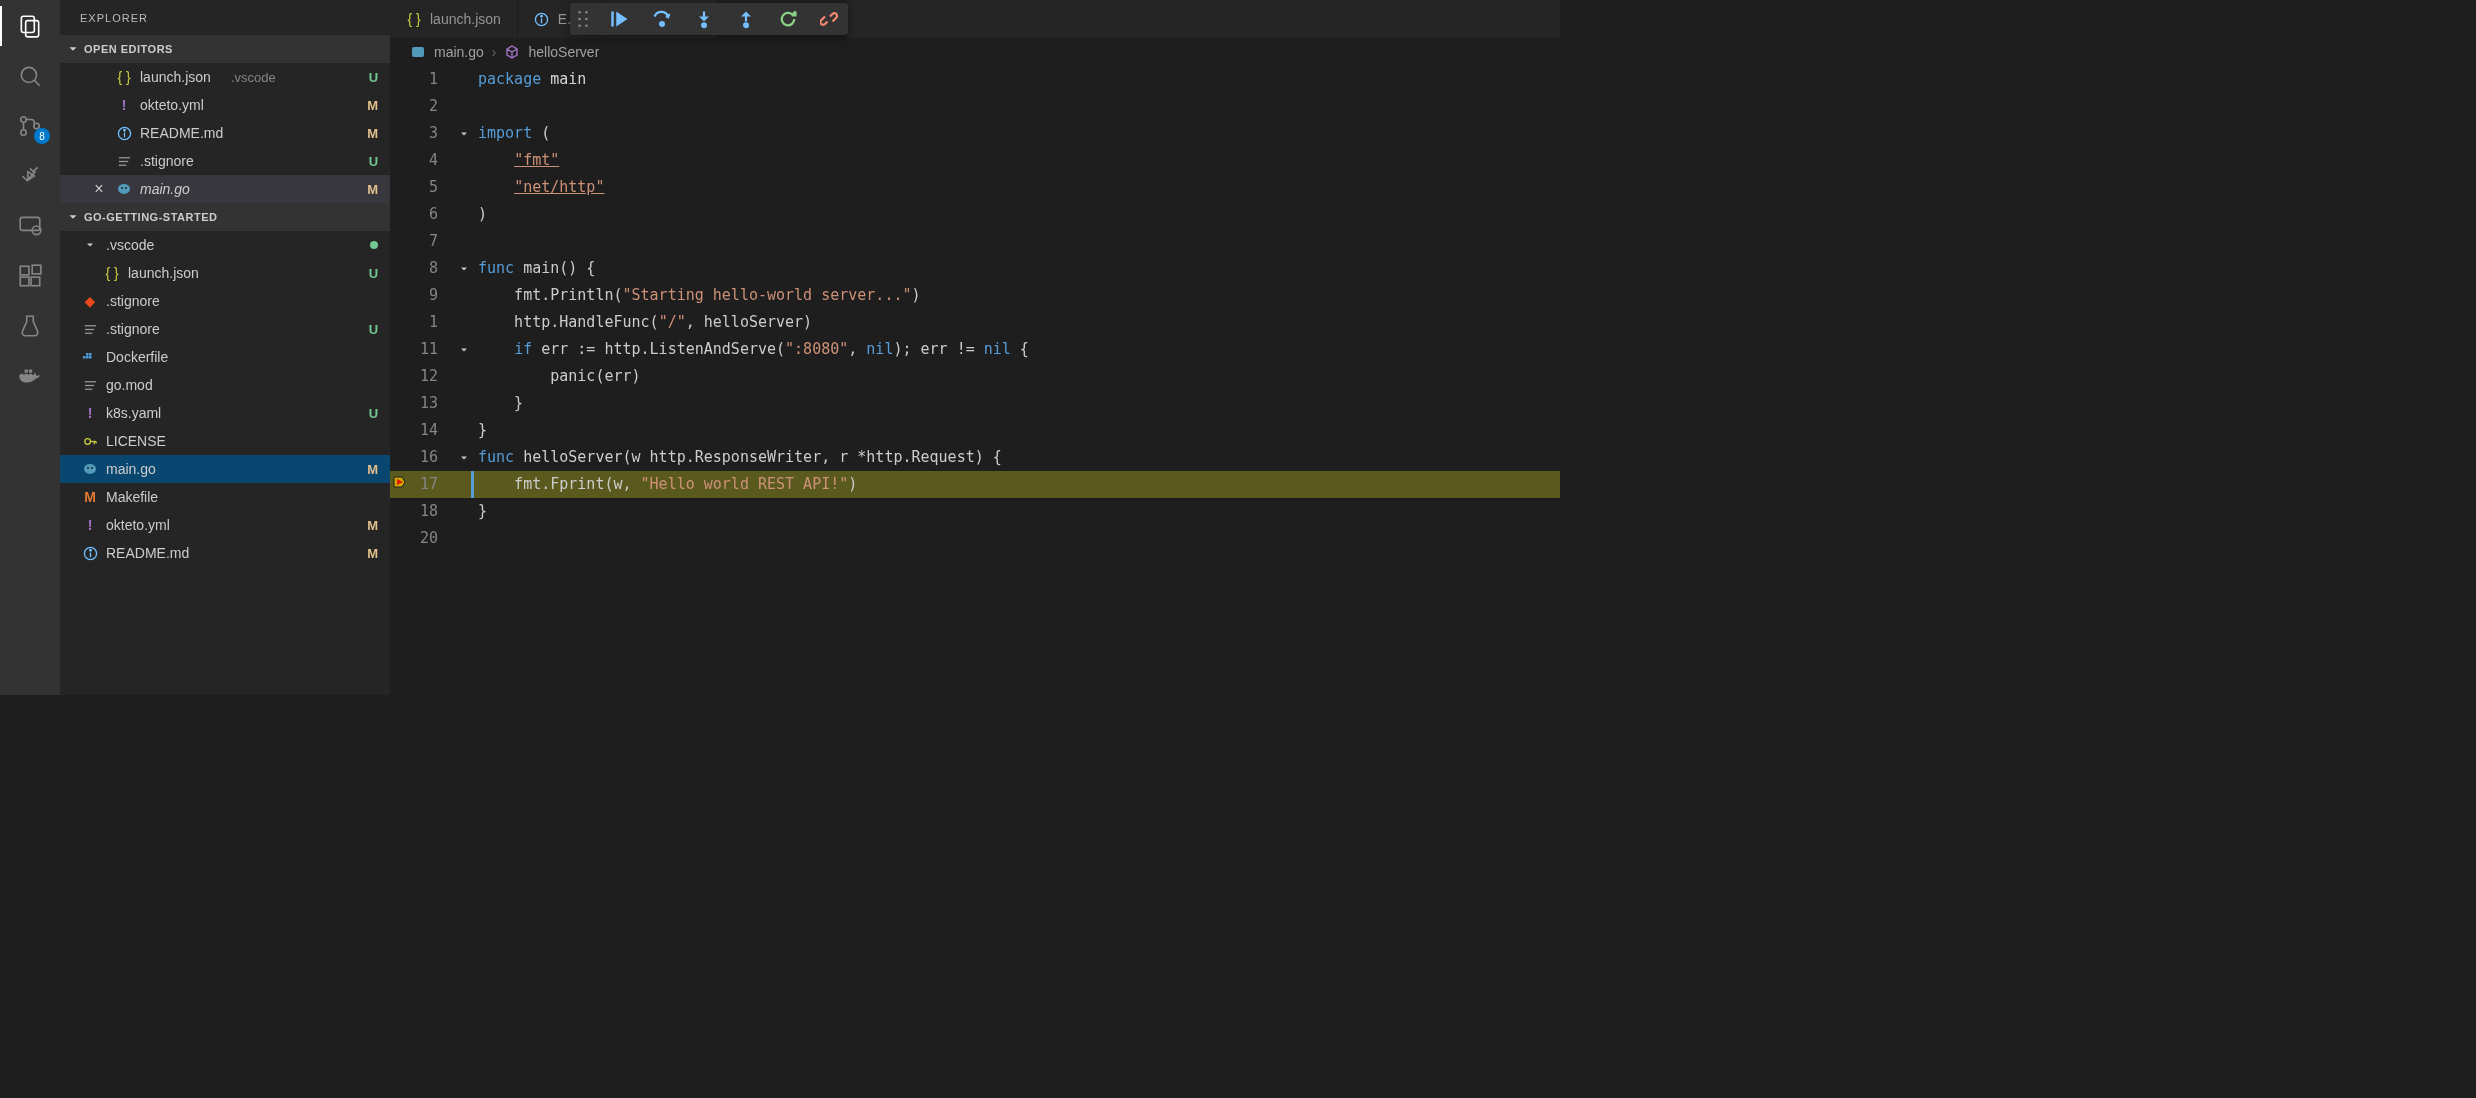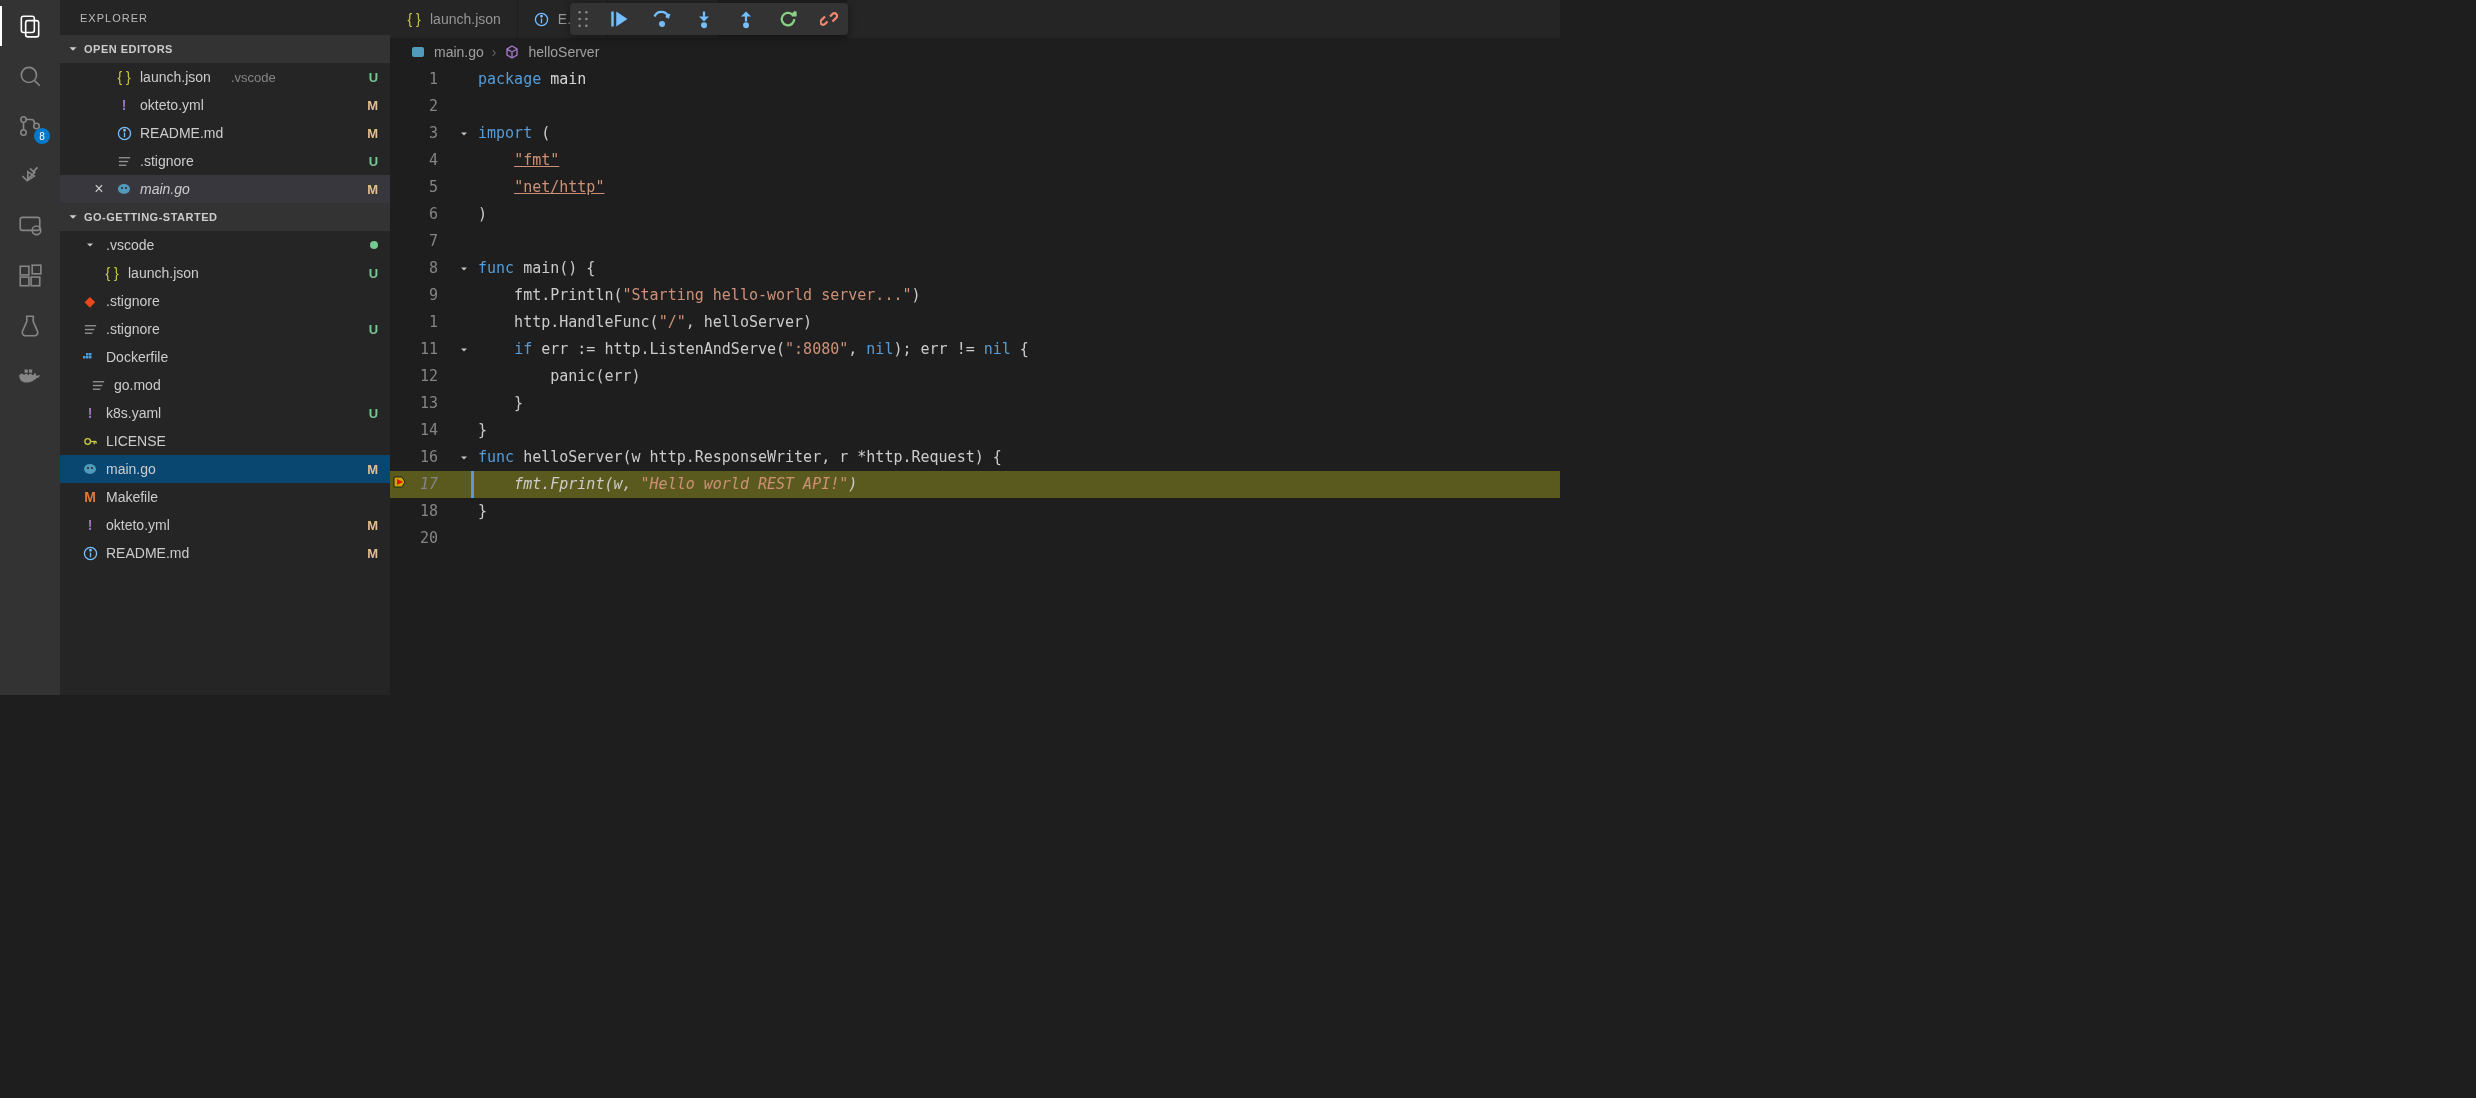--- a/index.html
+++ b/index.html
@@ -51,21 +51,21 @@
 .breadcrumb { height:28px; display:flex; align-items:center; padding:0 20px; gap:8px; font-size:14px; color:#a0a0a0; }
 .breadcrumb .sep { color:#666; }
 
 
 .code { flex:1; font-family:"SF Mono",Menlo,Consolas,monospace; font-size:15px; line-height:27px; }
 .line { display:flex; height:27px; }
 .gutter { width:64px; text-align:right; color:#858585; padding-right:16px; position:relative; user-select:none; }
 .gutter .bp { position:absolute; left:2px; top:4px; }
 .fold { width:20px; color:#c5c5c5; display:flex; align-items:center; justify-content:center; user-select:none; }
 .code-text { flex:1; white-space:pre; padding-left:4px; }
-.line.current { background:#5a5a1f;font-style:italic; }
+.line.current { background:#5a5a1f; }
 .line .bar { width:3px; background:#569cd6; margin-left:-3px; height:100%; }
 .tok-kw { color:#569cd6; }
 .tok-str { color:#ce9178; }
 .tok-str-u { color:#ce9178; text-decoration:underline; }
 .tok-id { color:#d4d4d4; }
 
 
 .c-json { color:#cbcb41; }
 .c-yaml { color:#a074c4; }
 .c-info { color:#75beff; }
@@ -257,21 +257,21 @@
               <rect x="1" y="5" width="2.5" height="2.5"></rect>
               <rect x="4" y="5" width="2.5" height="2.5"></rect>
               <rect x="7" y="5" width="2.5" height="2.5"></rect>
               <rect x="4" y="2" width="2.5" height="2.5"></rect>
               <rect x="7" y="2" width="2.5" height="2.5"></rect>
             </svg>
           </span>
           <span class="label">Dockerfile</span>
           <span style="flex:1"></span>
         </div>
-        <div class="file-row indent0" style="padding-left: 30px;">
+        <div class="file-row indent0" style="padding-left: 22px;">
           <span class="icon c-text">
             <svg width="15" height="15" viewBox="0 0 16 16" fill="none" stroke="currentColor" stroke-width="1.4">
               <line x1="2" y1="4" x2="14" y2="4"></line>
               <line x1="2" y1="8" x2="12" y2="8"></line>
               <line x1="2" y1="12" x2="10" y2="12"></line>
             </svg>
           </span>
           <span class="label">go.mod</span>
           <span style="flex:1"></span>
         </div>

